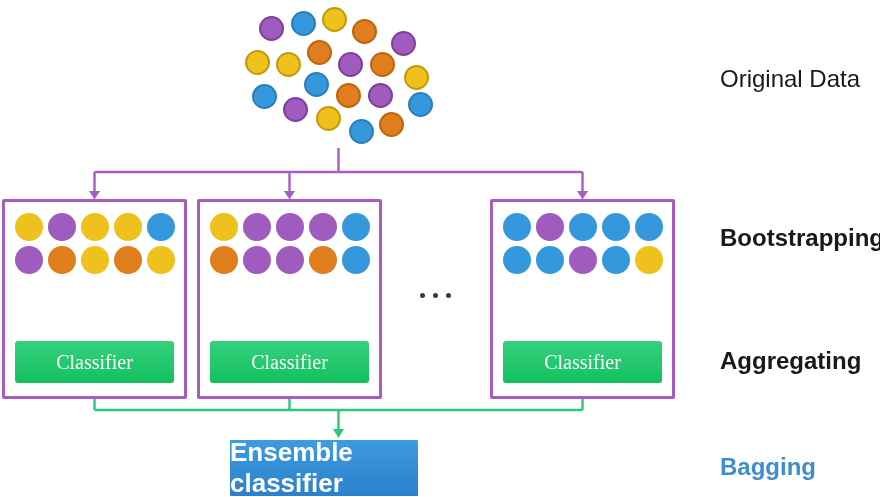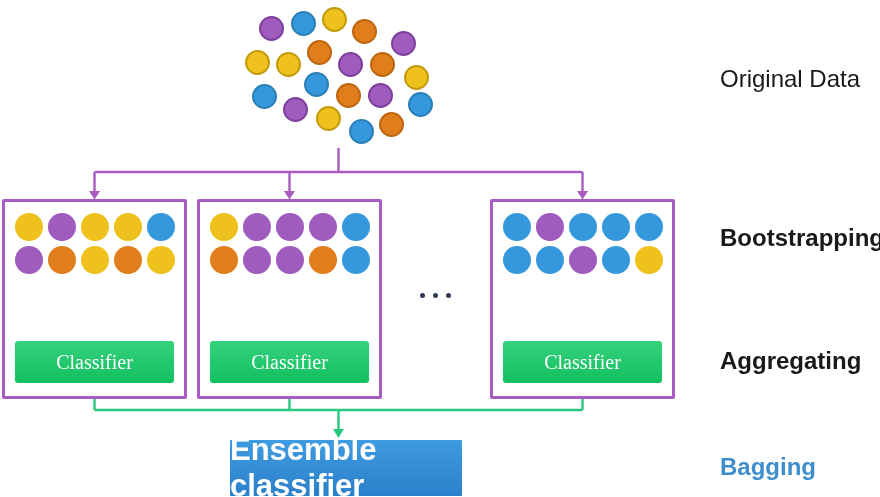--- a/index.html
+++ b/index.html
@@ -86,24 +86,24 @@
   .ellipsis .e-dot {
     width: 5px; height: 5px;
     border-radius: 50%;
     background: var(--ellipsis-dots, #2f3c54);
   }
 
   
   .ensemble {
     position: absolute;
     left: 230px; top: 440px;
-    width: 232px; height: 56px;
+    width: 188px; height: 56px;
     background: linear-gradient(180deg, var(--ensemble-top, #3f9ce1), var(--ensemble-bottom, #2b80ca));
     color: #ffffff;
-    font-size: 31px;
+    font-size: 26px;
     font-weight: 700;
     display: flex;
     align-items: center;
     justify-content: center;
     border-radius: 1px;
   }
 
   
   .stage-label {
     position: absolute;

